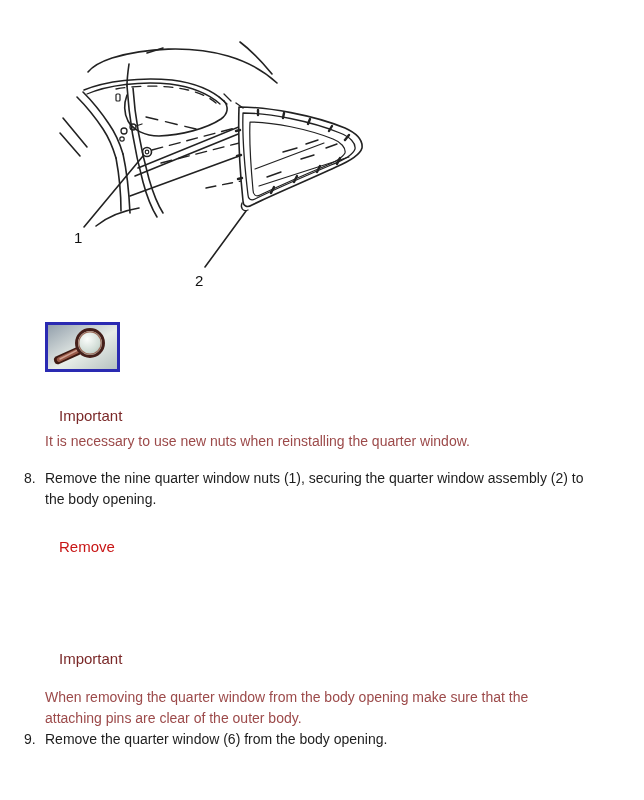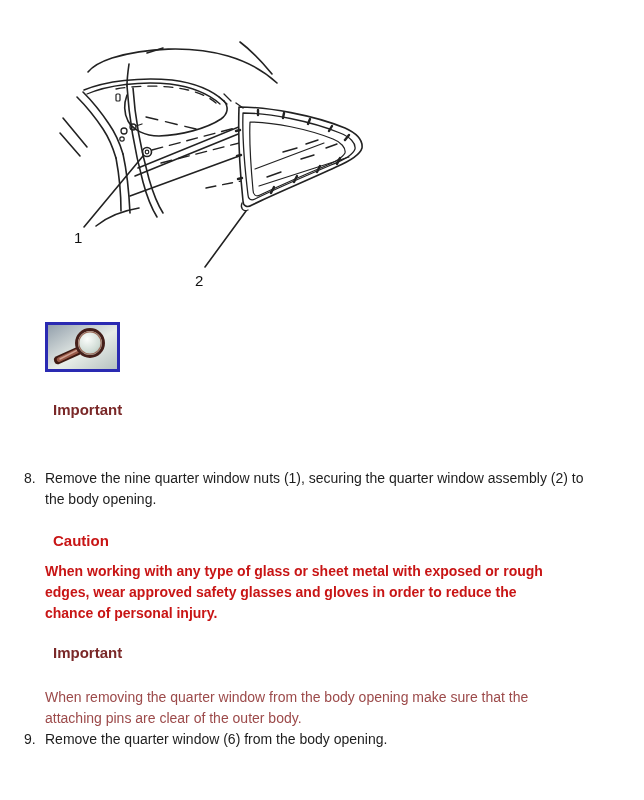--- a/index.html
+++ b/index.html
@@ -19,21 +19,21 @@
 
   .figure{position:absolute;left:58px;top:33px;width:315px;height:258px;}
 
   .thumb{
     position:absolute;left:45px;top:322px;width:69px;height:44px;
     border:3px solid var(--icon-border);cursor:pointer;display:block;background:#cdd6d4;
   }
   .thumb svg{display:block;}
 
   .hdg{
-    position:absolute;left:45px;margin:8px;font-size:15px;font-weight:bold;
+    position:absolute;left:45px;margin:14px;font-size:15px;font-weight:normal;
     white-space:pre;line-height:16px;
   }
   .hdg.imp{color:var(--important-heading);}
   .hdg.caut{color:var(--caution-red);}
 
   .para{
     position:absolute;left:45px;margin:0;font-size:14px;line-height:21px;white-space:pre;
   }
   .para.imp{color:var(--important-text);}
   .para.caut{color:var(--caution-red);font-weight:bold;}
@@ -165,31 +165,29 @@
       <rect width="69" height="44" fill="url(#thumbBg)"></rect>
       <line x1="10" y1="35" x2="30" y2="26" stroke="#3f1a12" stroke-width="8" stroke-linecap="round"></line>
       <line x1="11" y1="34.6" x2="30" y2="25.6" stroke="#9a5a48" stroke-width="4.6" stroke-linecap="round"></line>
       <line x1="12" y1="34" x2="29" y2="25.4" stroke="#cfa292" stroke-width="1.6" stroke-linecap="round"></line>
       <circle cx="42" cy="18" r="13.5" fill="url(#lensGrad)" stroke="#45201a" stroke-width="3"></circle>
       <circle cx="42" cy="18" r="11.2" fill="none" stroke="#9a6a58" stroke-width="1.2"></circle>
     </svg>
   </div>
 
   <h4 id="imp1-h" class="hdg imp">Important</h4>
+  <p id="imp1-t" class="para imp">It is necessary to use new nuts when reinstalling the quarter window.</p>
 
   <div id="step8" class="step">
     <span class="num">8.</span>
     <span class="stext">Remove the nine quarter window nuts (1), securing the quarter window assembly (2) to
 the body opening.</span>
   </div>
 
-  <h4 id="caut-h" class="hdg caut">Caution</h4>
-  <p id="caut-t" class="para caut">When working with any type of glass or sheet metal with exposed or rough
-edges, wear approved safety glasses and gloves in order to reduce the
-chance of personal injury.</p>
+  <h4 id="caut-h" class="hdg caut">Remove</h4>
 
   <h4 id="imp2-h" class="hdg imp">Important</h4>
   <p id="imp2-t" class="para imp">When removing the quarter window from the body opening make sure that the
 attaching pins are clear of the outer body.</p>
 
   <div id="step9" class="step">
     <span class="num">9.</span>
     <span class="stext">Remove the quarter window (6) from the body opening.</span>
   </div>
 

